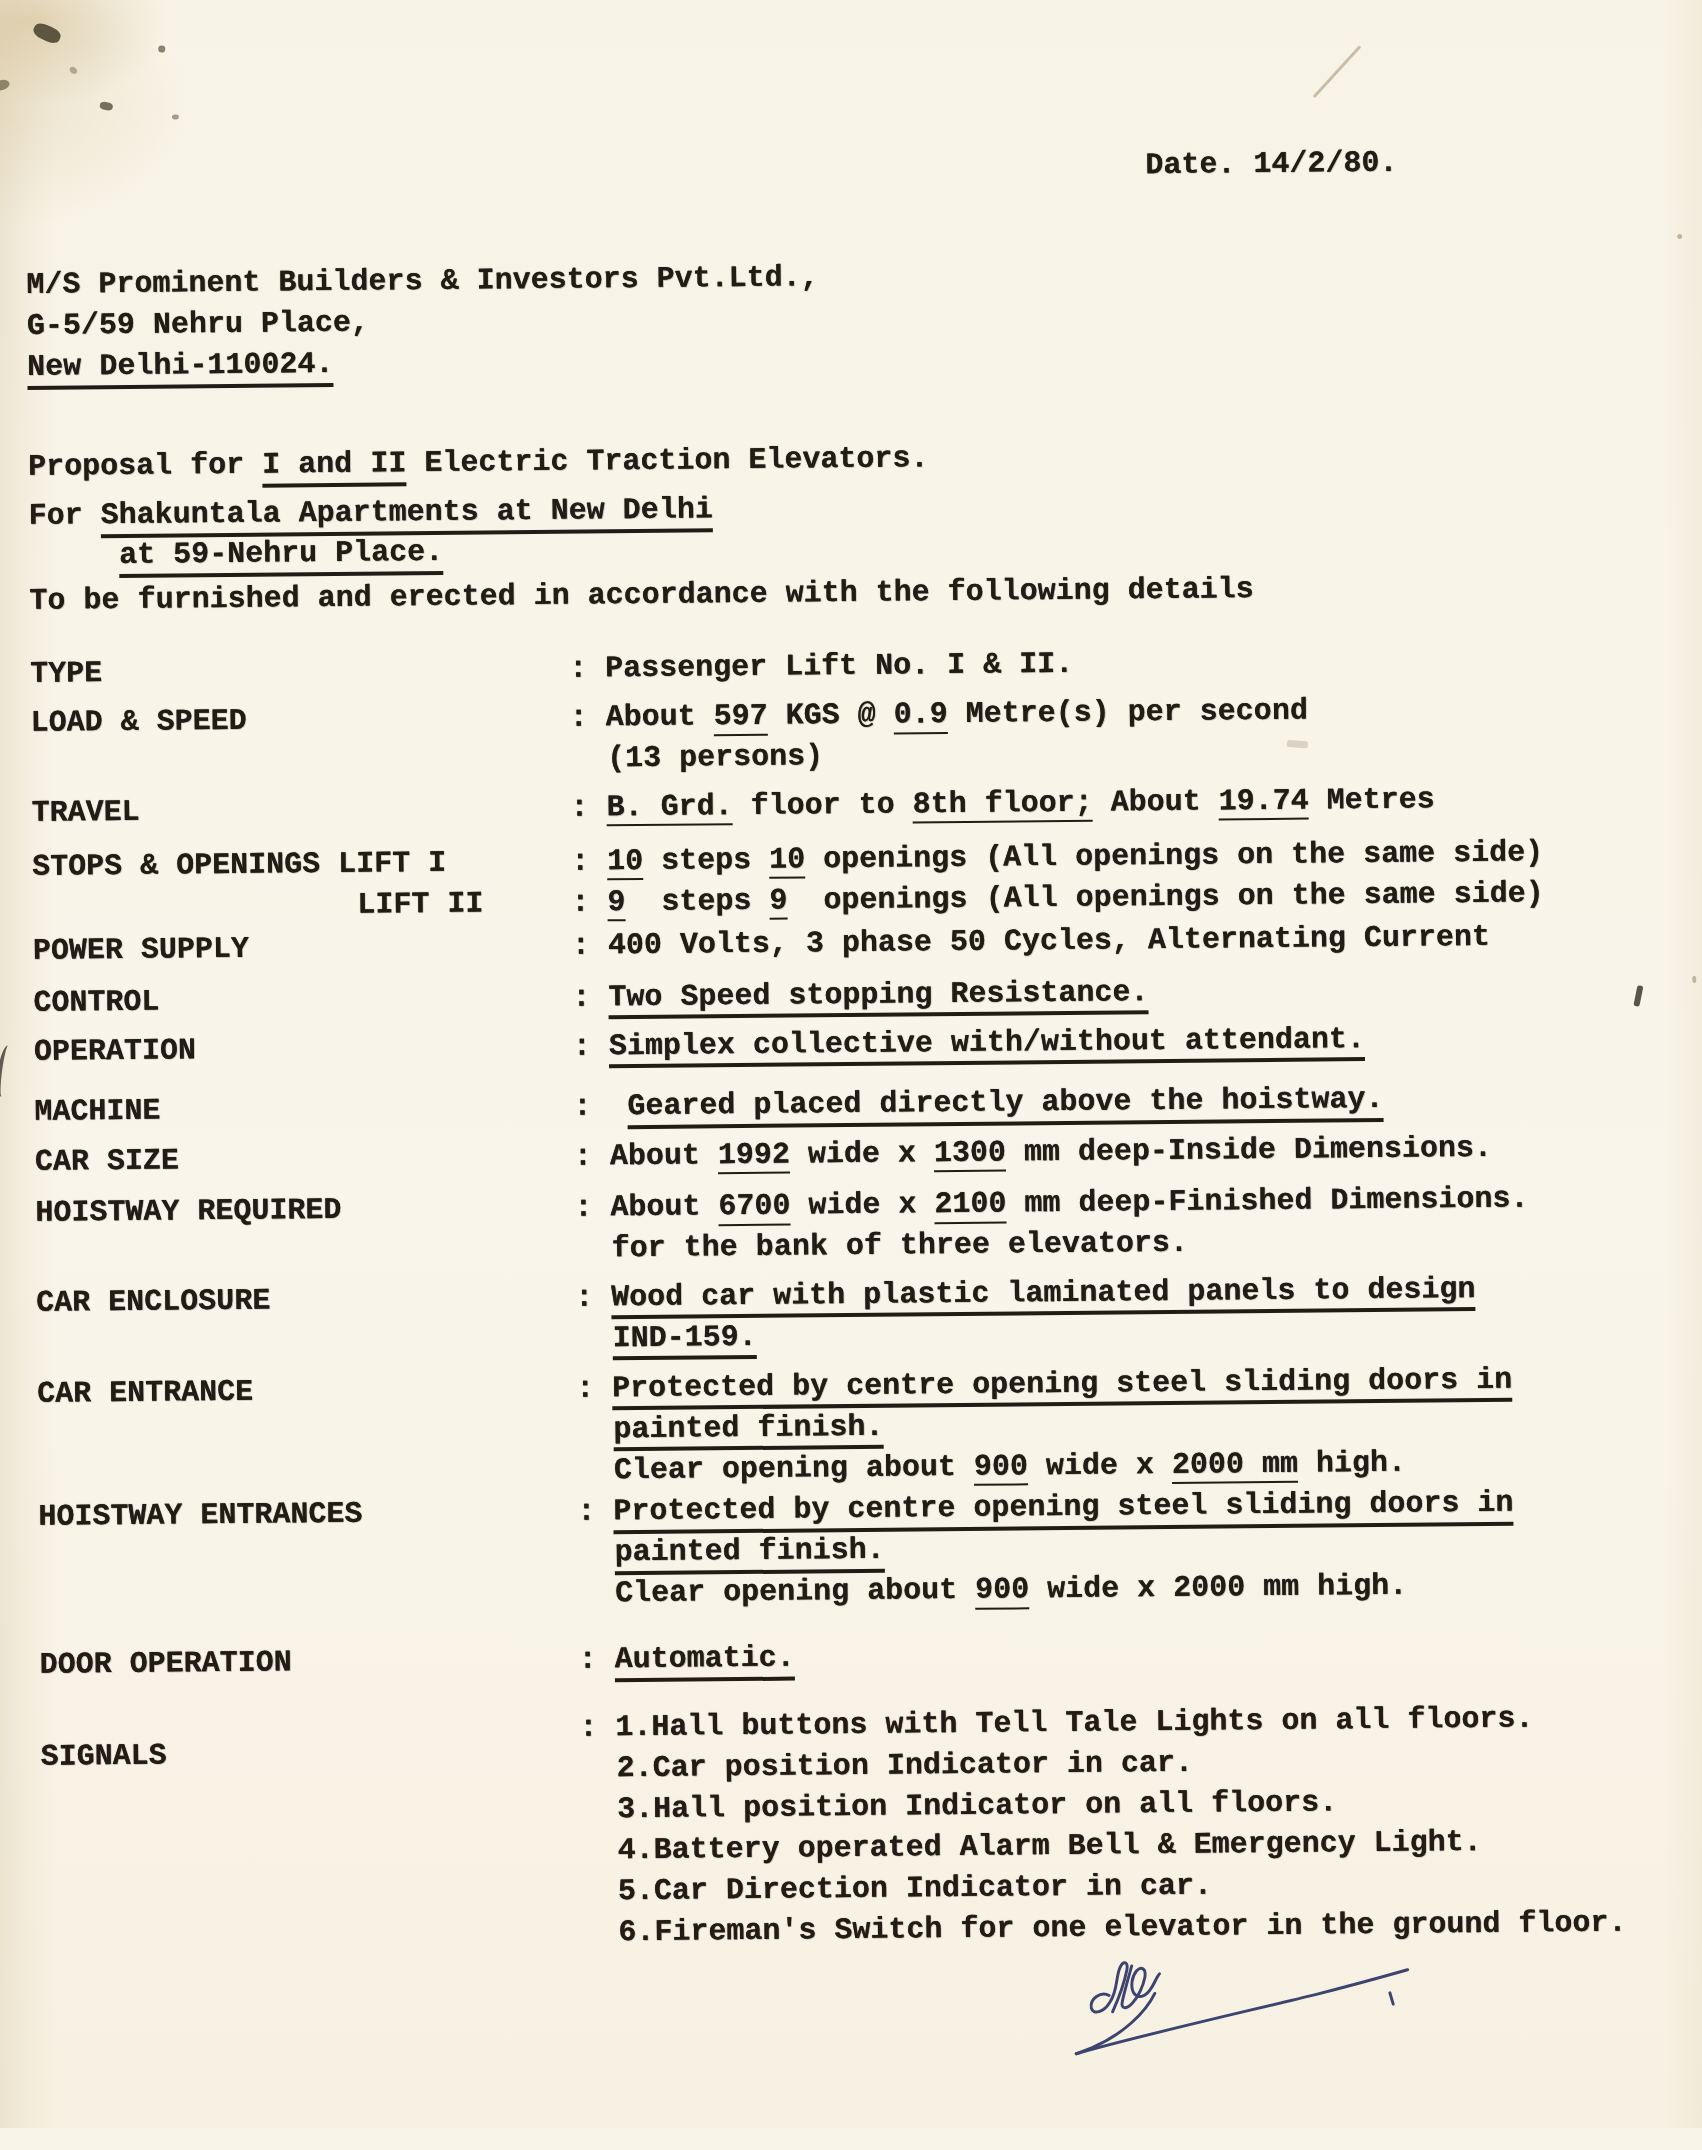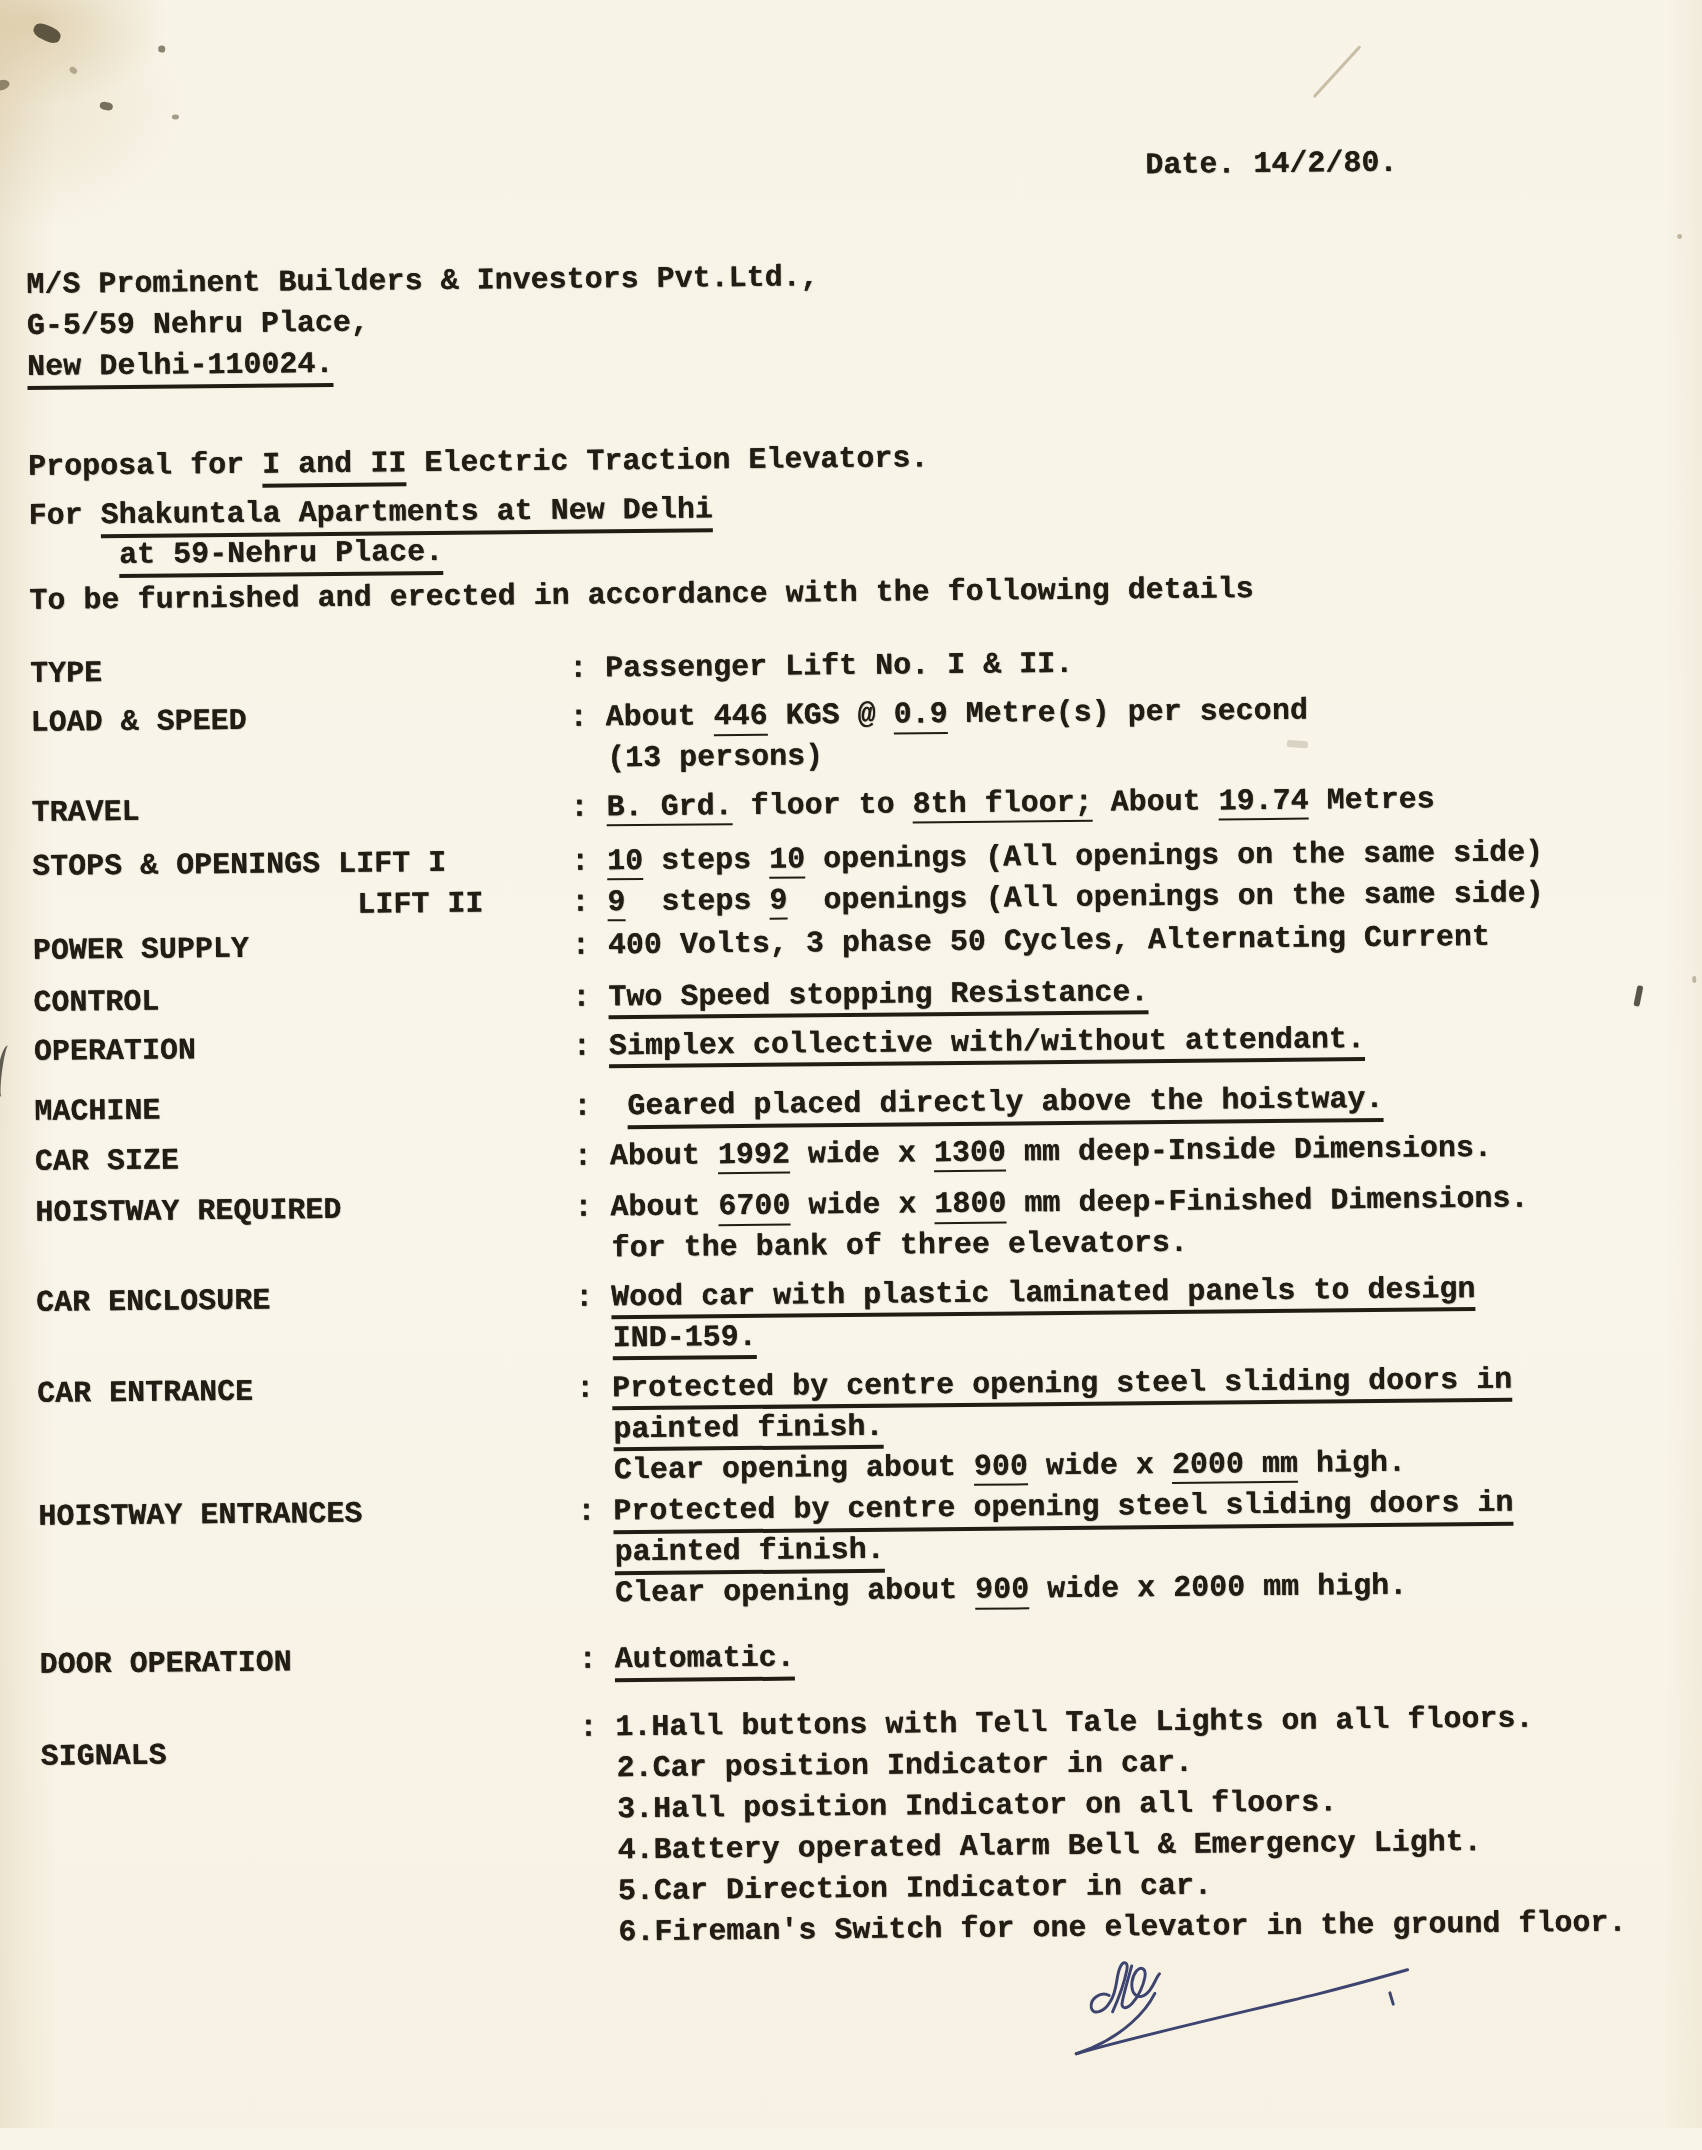--- a/index.html
+++ b/index.html
@@ -93,21 +93,21 @@
     <div class="spec">
         <div class="spec-row">
           <div class="spec-label tw">TYPE</div>
           <div class="spec-value">
             <div class="vline tw first"><span>: Passenger Lift No. I &amp; II.</span></div>
           </div>
         </div>
         <div class="spec-row">
           <div class="spec-label tw">LOAD &amp; SPEED</div>
           <div class="spec-value">
-            <div class="vline tw first"><span>: About </span><span class="u1">446</span><span> KGS @ </span><span class="u1">0.9</span><span> Metre(s) per second</span></div>
+            <div class="vline tw first"><span>: About </span><span class="u1">597</span><span> KGS @ </span><span class="u1">0.9</span><span> Metre(s) per second</span></div>
             <div class="vline tw"><span>(13 persons)</span></div>
           </div>
         </div>
         <div class="spec-row">
           <div class="spec-label tw">TRAVEL</div>
           <div class="spec-value">
             <div class="vline tw first"><span>: </span><span class="u1">B. Grd.</span><span> floor to </span><span class="u1">8th floor;</span><span> About </span><span class="u1">19.74</span><span> Metres</span></div>
           </div>
         </div>
         <div class="spec-row">
@@ -148,21 +148,21 @@
         </div>
         <div class="spec-row">
           <div class="spec-label tw">CAR SIZE</div>
           <div class="spec-value">
             <div class="vline tw first"><span>: About </span><span class="u1">1992</span><span> wide x </span><span class="u1">1300</span><span> mm deep-Inside Dimensions.</span></div>
           </div>
         </div>
         <div class="spec-row">
           <div class="spec-label tw">HOISTWAY REQUIRED</div>
           <div class="spec-value">
-            <div class="vline tw first"><span>: About </span><span class="u1">6700</span><span> wide x </span><span class="u1">1800</span><span> mm deep-Finished Dimensions.</span></div>
+            <div class="vline tw first"><span>: About </span><span class="u1">6700</span><span> wide x </span><span class="u1">2100</span><span> mm deep-Finished Dimensions.</span></div>
             <div class="vline tw"><span>for the bank of three elevators.</span></div>
           </div>
         </div>
         <div class="spec-row">
           <div class="spec-label tw">CAR ENCLOSURE</div>
           <div class="spec-value">
             <div class="vline tw first"><span>: </span><span class="u2">Wood car with plastic laminated panels to design</span></div>
             <div class="vline tw"><span class="u2">IND-159.</span></div>
           </div>
         </div>

